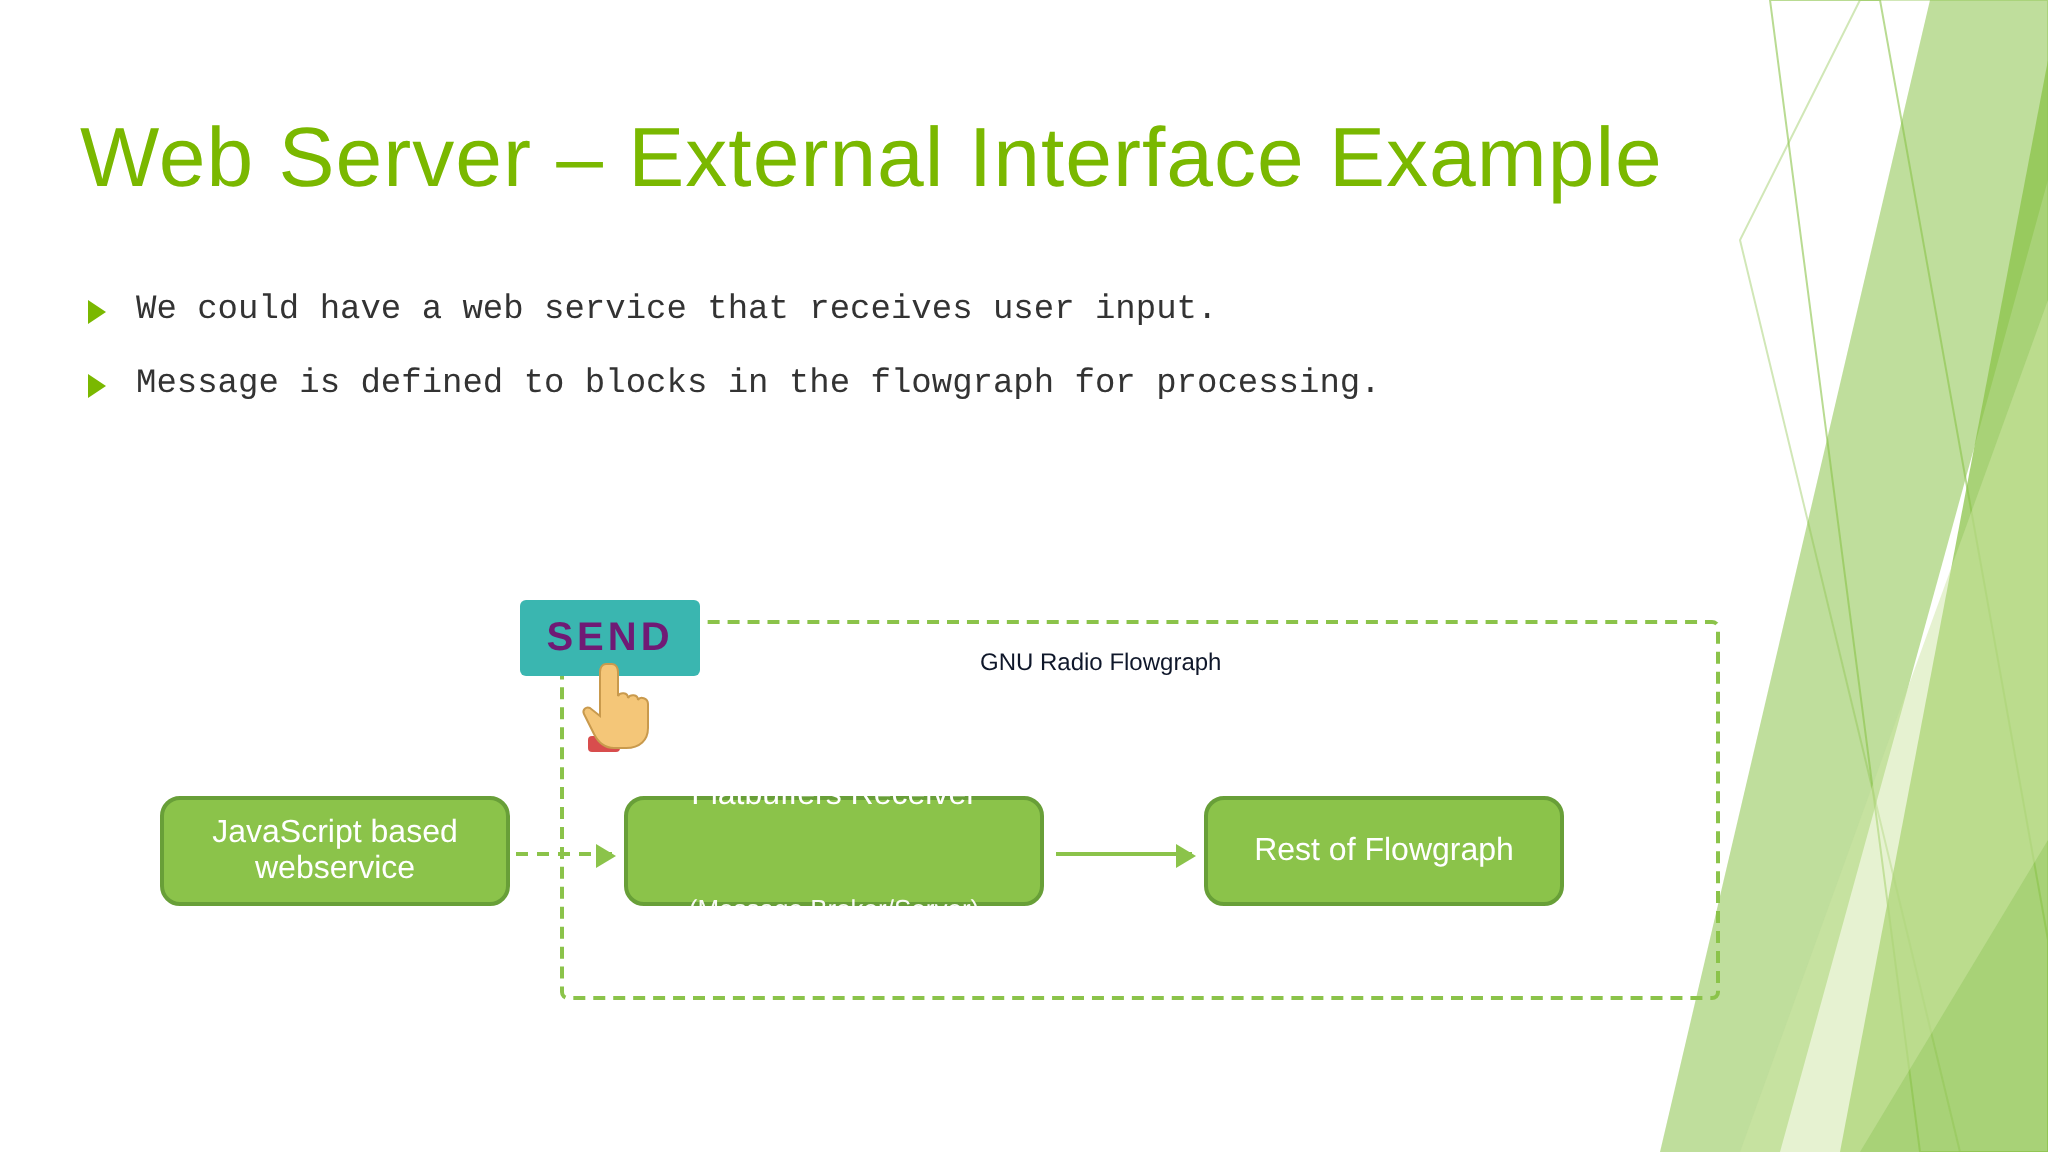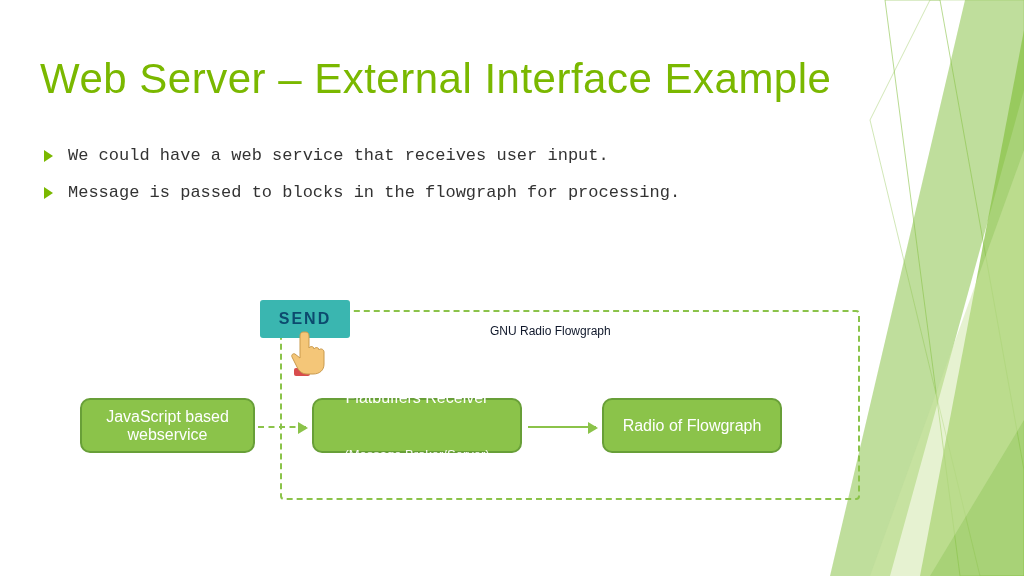--- a/index.html
+++ b/index.html
@@ -110,23 +110,23 @@
   }
   .a1 { left: 178px; top: 116px; width: 48px; }
   .a2 { left: 448px; top: 116px; width: 68px; }
   .send-btn {
     position: absolute;
     left: 180px;
     top: -10px;
     width: 90px;
     height: 38px;
     background: #3ab6b0;
-    color: #0c4a6e;
+    color: #701a75;
     font-weight: 700;
-    font-size: 16px;
+    font-size: 20px;
     letter-spacing: 2px;
     display: flex;
     align-items: center;
     justify-content: center;
     border-radius: 3px;
   }
   .hand {
     position: absolute;
     left: 208px;
     top: 18px;
@@ -142,21 +142,21 @@
   <polygon points="1024,30 1024,576 920,576" fill="#8bc34a" opacity="0.75"></polygon>
   <polygon points="885,0 940,0 1024,470 1024,576 960,576" fill="none" stroke="#8bc34a" stroke-width="1" opacity="0.6"></polygon>
   <polygon points="930,0 1024,0 1024,576 980,576 870,120" fill="none" stroke="#8bc34a" stroke-width="1" opacity="0.4"></polygon>
   <polygon points="1024,150 1024,420 930,576 870,576" fill="#cde6a3" opacity="0.5"></polygon>
 </svg>
 
 <h1 class="title">Web Server – External Interface Example</h1>
 
 <ul class="bullets">
   <li>We could have a web service that receives user input.</li>
-  <li>Message is passed to blocks in the flowgraph for processing.</li>
+  <li>Message is defined to blocks in the flowgraph for processing.</li>
 </ul>
 
 <div class="diagram">
 
   <div class="flowgraph-box"></div>
   <div class="flowgraph-label">GNU Radio Flowgraph</div>
 
   <div class="send-btn">SEND</div>
 
   <svg class="hand" viewBox="0 0 44 54">
@@ -172,16 +172,16 @@
   <div class="arrow dashed a1"></div>
 
   <div class="node n2">
     <span>Flatbuffers Receiver</span>
     <span class="sub">(Message Broker/Server)</span>
   </div>
 
   <div class="arrow solid a2"></div>
 
   <div class="node n3">
-    <span>Radio of Flowgraph</span>
+    <span>Rest of Flowgraph</span>
   </div>
 
 </div>
 
 </body></html>

